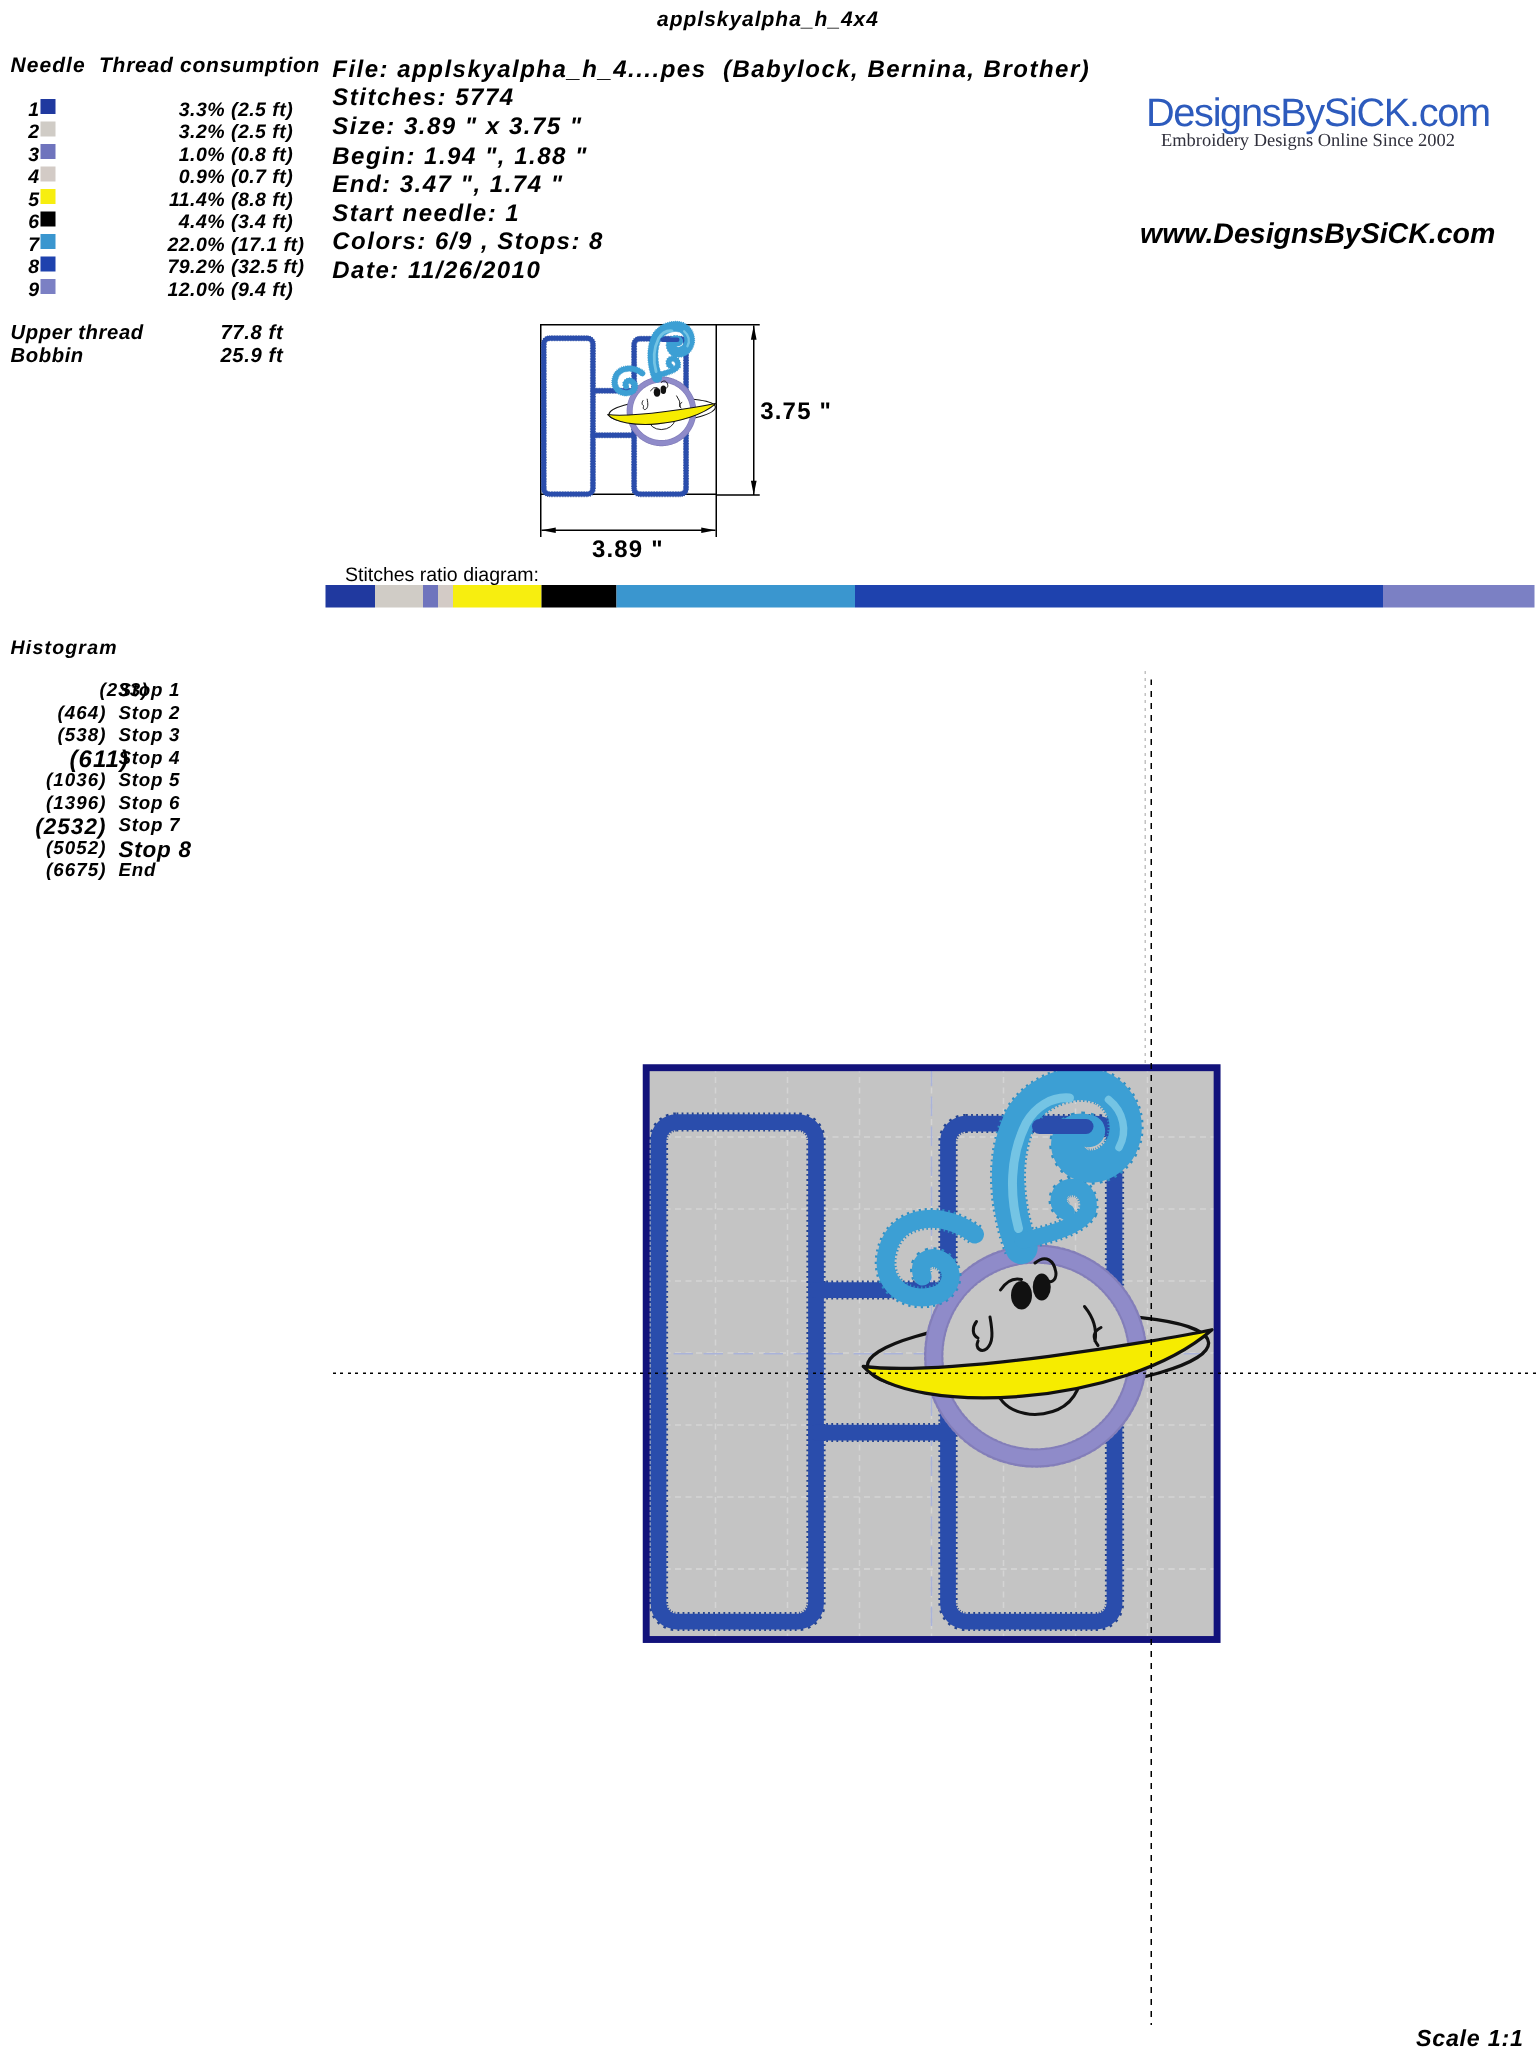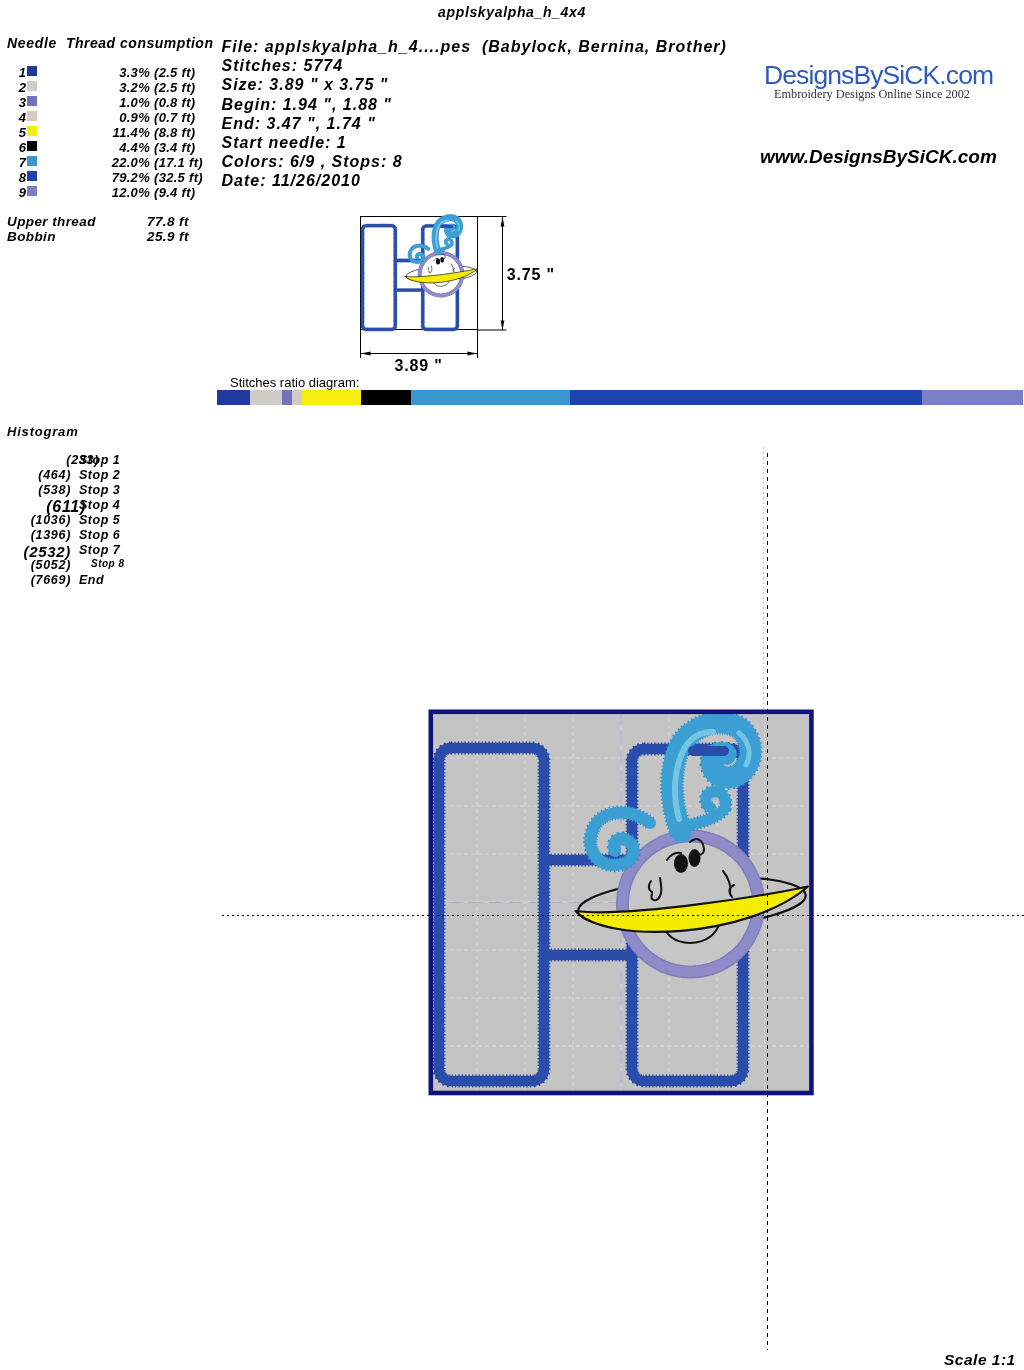--- a/index.html
+++ b/index.html
@@ -190,22 +190,22 @@
     <div class="abs b" style="left:79px;top:483px;font-size:12.5px;letter-spacing:0.5px;">Stop 3</div>
     <div class="abs b r" style="left:15px;top:498px;width:71px;font-size:16px;letter-spacing:0.7px;">(611)</div>
     <div class="abs b" style="left:79px;top:498px;font-size:12.5px;letter-spacing:0.5px;">Stop 4</div>
     <div class="abs b r" style="left:0;top:513px;width:71px;font-size:12.5px;letter-spacing:0.7px;">(1036)</div>
     <div class="abs b" style="left:79px;top:513px;font-size:12.5px;letter-spacing:0.5px;">Stop 5</div>
     <div class="abs b r" style="left:0;top:528px;width:71px;font-size:12.5px;letter-spacing:0.7px;">(1396)</div>
     <div class="abs b" style="left:79px;top:528px;font-size:12.5px;letter-spacing:0.5px;">Stop 6</div>
     <div class="abs b r" style="left:0;top:543px;width:71px;font-size:15px;letter-spacing:0.7px;">(2532)</div>
     <div class="abs b" style="left:79px;top:543px;font-size:12.5px;letter-spacing:0.5px;">Stop 7</div>
     <div class="abs b r" style="left:0;top:558px;width:71px;font-size:12.5px;letter-spacing:0.7px;">(5052)</div>
-    <div class="abs b" style="left:79px;top:558px;font-size:10px;letter-spacing:0.5px;margin-left:12px;">Stop 8</div>
-    <div class="abs b r" style="left:0;top:573px;width:71px;font-size:12.5px;letter-spacing:0.7px;">(7669)</div>
+    <div class="abs b" style="left:79px;top:558px;font-size:15px;letter-spacing:0.5px;">Stop 8</div>
+    <div class="abs b r" style="left:0;top:573px;width:71px;font-size:12.5px;letter-spacing:0.7px;">(6675)</div>
     <div class="abs b" style="left:79px;top:573px;font-size:12.5px;letter-spacing:0.5px;">End</div>
   </div>
 
 <svg class="abs" style="left:420px;top:702px;" width="400" height="400" viewBox="420 702 400 400">
 
   <rect x="429" y="711" width="384" height="383" fill="#c4c4c4"></rect>
 
   <g stroke="#d4d4d4" stroke-width="1" stroke-dasharray="4 3" id="grid">
       <path d="M477,711 V1094"></path>
       <path d="M429,758 H813"></path>

